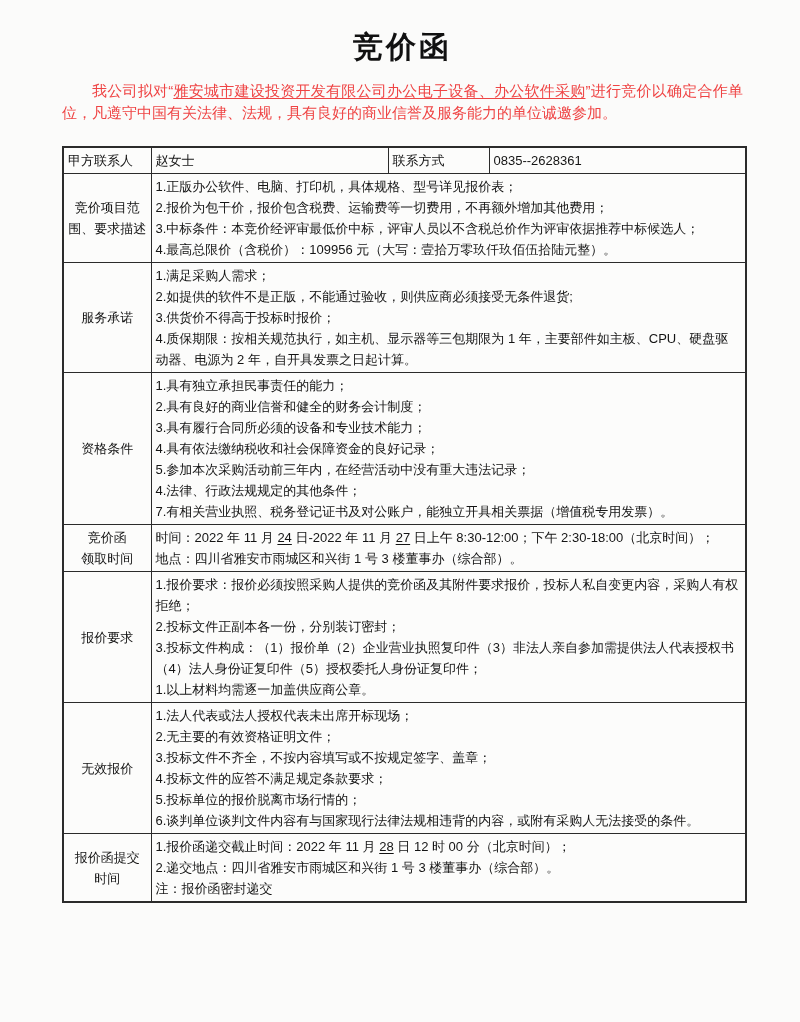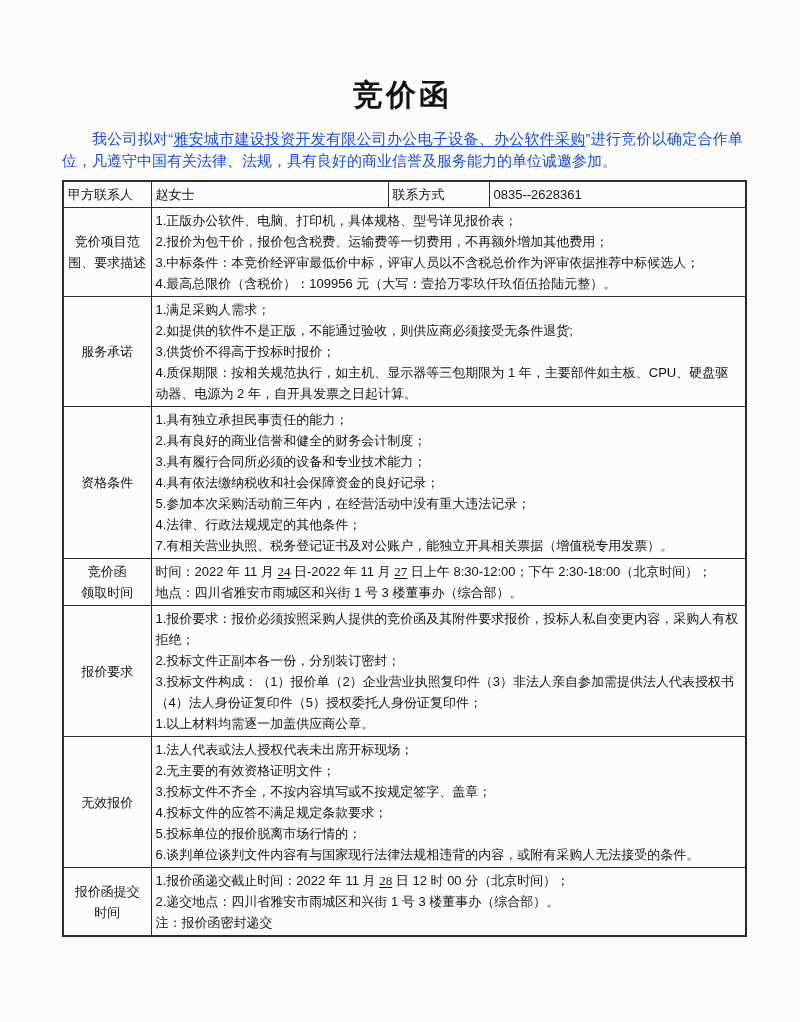--- a/index.html
+++ b/index.html
@@ -5,40 +5,40 @@
   html,body{margin:0;padding:0;}
   body{
     width:800px;height:1022px;
     background:#f7f7f6;
     font-family:"Liberation Sans","DejaVu Sans",sans-serif;
     color:#161616;
   }
   .page{
     width:800px;height:1022px;
     box-sizing:border-box;
-    padding:76px 57px 0 62px;
+    padding:28px 57px 0 62px;
     background:#fbfbfa;
     overflow:hidden;
   }
   .title{
     margin:0 0 14px 0;
     text-align:center;
     font-size:30px;
     font-weight:bold;
     letter-spacing:3px;
     line-height:38px;
     color:#111;
   }
   .intro{
-    margin:0 0 9px 0;
+    margin:0 0 23px 0;
     font-size:15px;
     line-height:21.5px;
     text-indent:2em;
     text-align:justify;
-    color:#1d4ed8;
+    color:#ef4444;
   }
   .intro .u{text-decoration:underline;text-underline-offset:2px;}
   table.grid{
     border-collapse:collapse;
     table-layout:fixed;
     width:683px;
     border:2px solid #2b2b2b;
     background:#fcfcfb;
   }
   table.grid td{
@@ -51,21 +51,21 @@
     word-break:break-all;
   }
   td.span-cell{line-height:22px;}
   td.label-cell{
     text-align:center;
     vertical-align:middle;
     line-height:20px;
     padding:2px 2px;
   }
   td.content-cell .line{min-height:21px;}
-  u{text-decoration:underline;text-underline-offset:2px;font-family:Liberation Serif, serif;}
+  u{text-decoration:underline;text-underline-offset:2px;}
 </style>
 </head>
 <body>
 
 <div class="page">
 
   <h1 class="title">竞价函</h1>
 
   <p class="intro"><span>我公司拟对“</span><span class="u">雅安城市建设投资开发有限公司办公电子设备、办公软件采购</span><span>”进行竞价以确定合作单位，凡遵守中国有关法律、法规，具有良好的商业信誉及服务能力的单位诚邀参加。</span></p>
 

